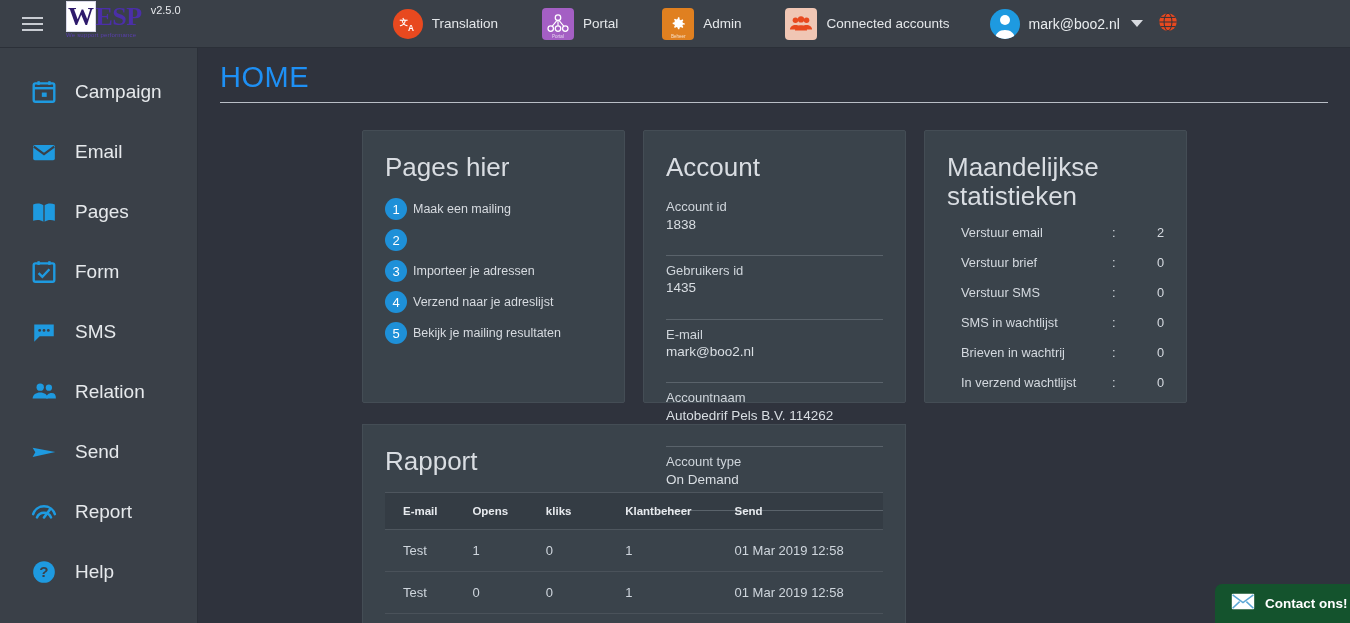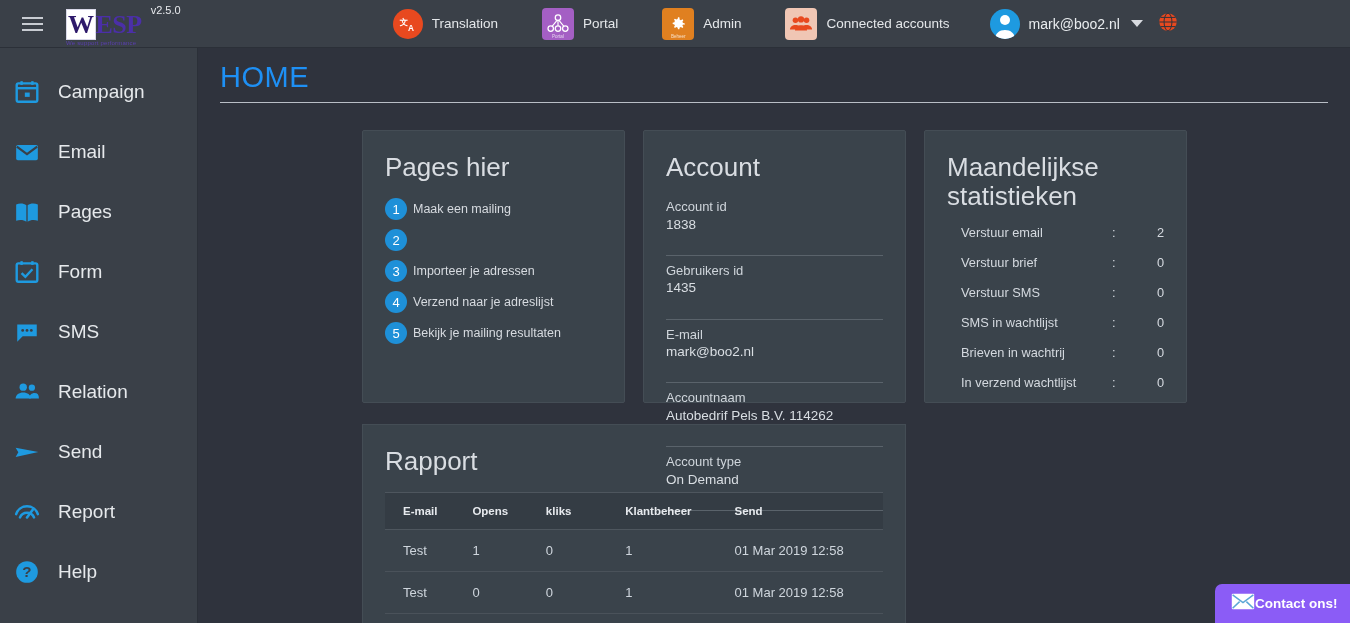--- a/index.html
+++ b/index.html
@@ -26,21 +26,21 @@
     align-items: center; justify-content: center;
     gap: 4px; cursor: pointer; margin-left: 8px;
   }
   .hamburger span {
     display: block; width: 21px; height: 2px; background: #c8ccd2;
   }
   .brand {
     display: flex; align-items: flex-start; margin-left: 10px;
     position: relative; height: 48px;
   }
-  .logo-wrap { position: relative; padding-top: 12px; }
+  .logo-wrap { position: relative; padding-top: 4px; }
   .logo-text {
     font-family: "Liberation Serif", serif;
     font-size: 26px; font-weight: bold; line-height: 1;
     color: #4b2fa8; letter-spacing: -0.5px;
   }
   .logo-text .boxed {
     background: #ffffff; color: #2e1a6b;
     padding: 0px 1px; border: 1px solid #d8d8e8;
   }
   .logo-tagline {
@@ -93,21 +93,21 @@
   
   .sidebar {
     position: absolute; top: 48px; left: 0;
     width: 198px; height: 575px;
     background: #3a4048;
     border-right: 1px solid #2b3038;
     padding-top: 14px;
   }
   .side-item {
     display: flex; align-items: center; gap: 17px;
-    height: 60px; padding-left: 13px; cursor: pointer;
+    height: 60px; padding-left: 30px; cursor: pointer;
   }
   .side-icon {
     width: 28px; height: 28px; flex: none;
     display: flex; align-items: center; justify-content: center;
   }
   .side-label { font-size: 19px; color: #e6e9ec; }
 
   
   .main {
     position: absolute; top: 48px; left: 198px;
@@ -186,22 +186,22 @@
   .col-email { width: 88px; }
   .col-opens { width: 74px; }
   .col-kliks { width: 80px; }
   .col-klant { width: 110px; }
   .col-tijd  { width: 150px; }
 
   
   .contact-btn {
     position: absolute; right: 0; bottom: 0;
     width: 135px; height: 39px;
-    background: #8b5cf6; border-radius: 7px 0 0 0;
-    display: flex; align-items: center; 
+    background: #14532d; border-radius: 7px 0 0 0;
+    display: flex; align-items: center; gap: 10px;
     padding-left: 16px; cursor: pointer;
   }
   .contact-label { font-size: 13.5px; font-weight: bold; color: #ffffff; }
 </style>
 </head>
 <body>
 
 <div class="app">
 
   <div class="topbar">

